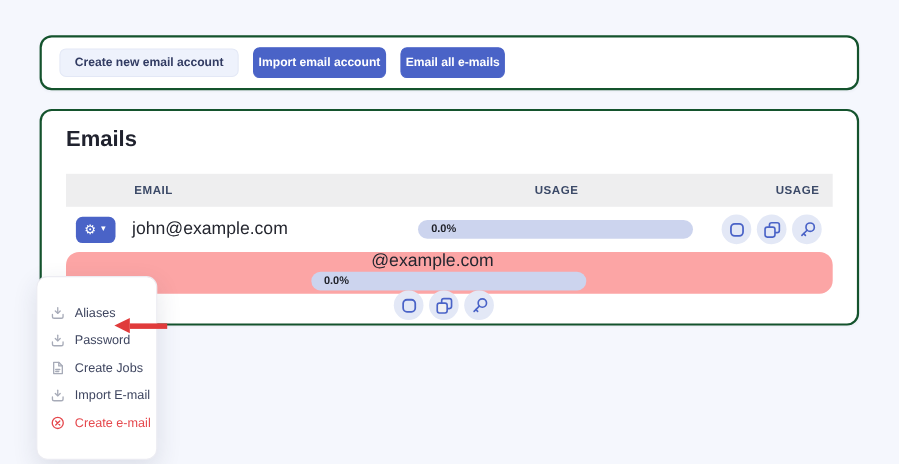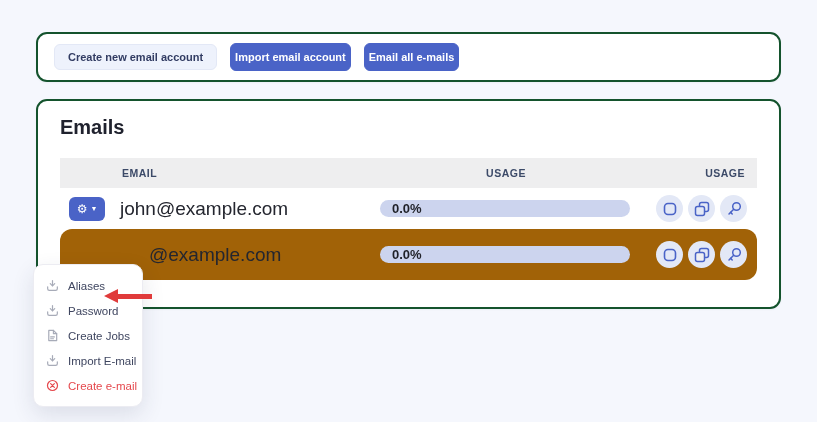--- a/index.html
+++ b/index.html
@@ -51,51 +51,51 @@
   }
   .col-email { width:320px; display:flex; align-items:center; }
   .col-usage { width:252px; }
   .col-action { flex:1; display:flex; align-items:center; justify-content:flex-end; gap:5px; padding-right:10px; }
   .th.col-email { padding-left:62px; }
   .th.col-usage { text-align:center; }
   .th.col-action { padding-right:12px; display:block; text-align:right; }
 
   .trow { display:flex; align-items:center; }
   .row1 { height:41px; }
-  .row2 { height:51px; background:#a16207; border-radius:12px; }
+  .row2 { height:38px; background:#fca5a5; border-radius:12px;flex-direction:column; }
   .row1 .col-email { padding-left:9px; gap:15px; }
   .row2 .col-email { padding-left:89px; }
-  .email-text { font-size:19px; color:#24262f; }
+  .email-text { font-size:16px; color:#24262f; }
 
   .gear-btn {
     width:36px; height:24px; background:#4a63c7; border:none; border-radius:6px;
     display:flex; align-items:center; justify-content:center; gap:3px;
     color:#ffffff; cursor:pointer;
   }
   .gear-btn .gear { font-size:12px; line-height:12px; }
   .gear-btn .caret { font-size:7px; line-height:7px; }
 
   .usage-bar {
     width:250px; height:17px; background:#ccd4ee; border-radius:9px;
     display:flex; align-items:center; padding-left:12px;
   }
-  .usage-label { font-size:13px; font-weight:bold; color:#1f2128; }
+  .usage-label { font-size:10px; font-weight:bold; color:#1f2128; }
 
   .action-btn {
     width:27px; height:27px; border-radius:50%; background:#e3e8f6; border:none;
     display:flex; align-items:center; justify-content:center; cursor:pointer;
   }
   .action-btn svg { display:block; }
 
   
   .menu {
-    position:absolute; left:33px; top:264px; width:110px;
+    position:absolute; left:33px; top:251px; width:110px;
     background:#ffffff; border:1px solid #ececf2; border-radius:10px;
     box-shadow:0 8px 22px rgba(40,50,80,0.12);
-    padding:8px 0; z-index:10;
+    padding:20px 0; z-index:10;
   }
   .menu-item {
     height:25px; display:flex; align-items:center; gap:9px; padding:0 12px;
     font-size:11.5px; color:#3f4660; cursor:pointer; white-space:nowrap;
   }
   .menu-item.danger { color:#e5484d; }
   .menu-item .mi { display:flex; align-items:center; }
 
   
   .annot {

